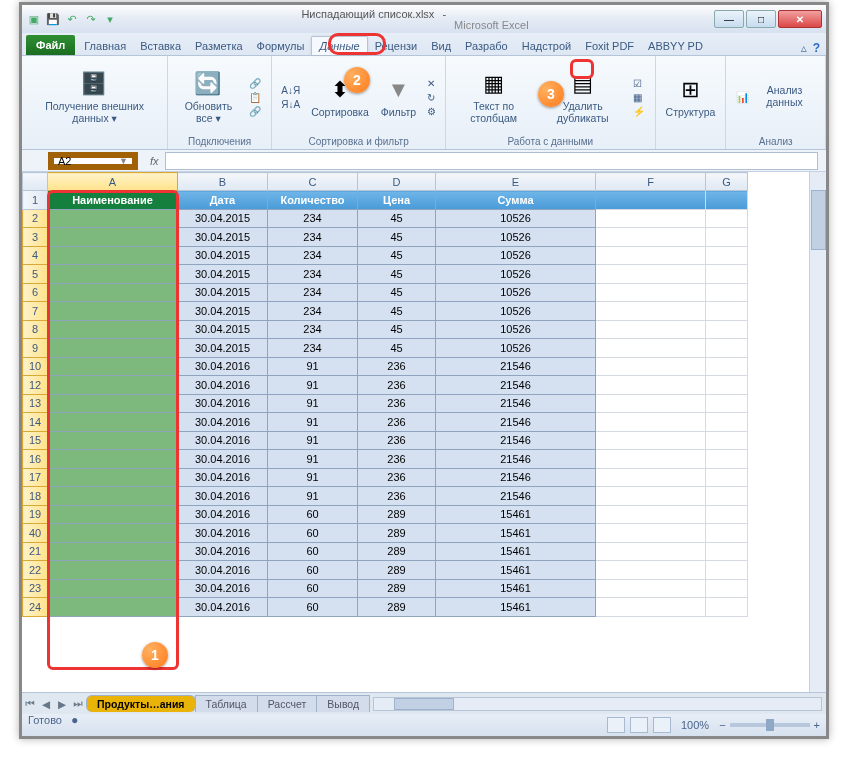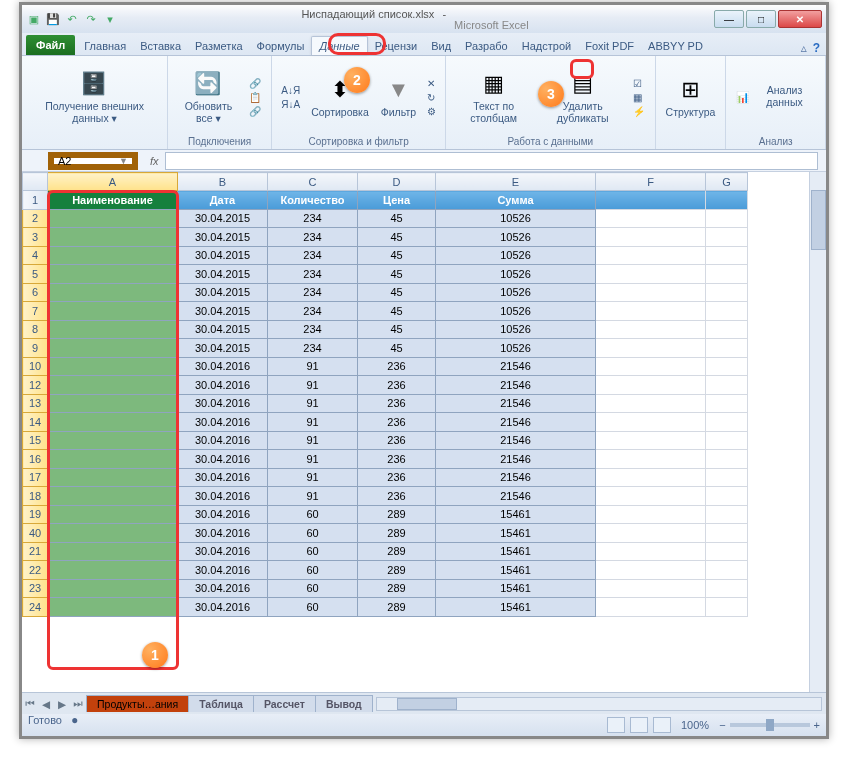--- a/index.html
+++ b/index.html
@@ -51,22 +51,22 @@
 .grid td.cell.nm { background:#7db97d; }
 .grid td.cell.empty { background:#fff; border:1px solid #d4d9e2; }
 
 .colA{width:130px}.colB{width:90px}.colC{width:90px}.colD{width:78px}.colE{width:160px}.colF{width:110px}.colG{width:42px}
 
 .callout { position:absolute; border:3px solid #e33; border-radius:6px; pointer-events:none; z-index:5; }
 .numbub { position:absolute; width:26px; height:26px; border-radius:50%; background:radial-gradient(circle at 30% 30%,#ffb060,#ff7a1a); color:#fff; font-weight:bold; font-size:14px; display:flex; align-items:center; justify-content:center; box-shadow:0 1px 3px rgba(0,0,0,.4); z-index:6; }
 
 .sheettabs { height:22px; background:#dfe7f1; border-top:1px solid #b7c5d8; display:flex; align-items:center; font-size:10.5px; }
 .stbtn { width:16px; text-align:center; color:#678; }
-.stab { padding:2px 10px; background:#fff; border:1px solid #9fb2cc; border-bottom:none; margin-right:-1px; cursor:pointer;font-weight:bold; }
-.stab.active { background:#c2410c; font-weight:normal; }
+.stab { padding:2px 10px; background:#fff; border:1px solid #9fb2cc; border-bottom:none; margin-right:-1px; cursor:pointer; }
+.stab.active { background:#eab308; font-weight:bold;border-radius:6px; }
 .stab.inact { background:#d2dceb; color:#556; }
 .hscroll { flex:1; height:14px; background:#e5ecf5; border:1px solid #b7c5d8; margin:0 4px; display:flex; }
 .hscroll .thumb { width:60px; background:#c2d0e3; border:1px solid #9fb2cc; margin-left:20px; }
 
 .statusbar { height:22px; background:linear-gradient(#e8eef7,#d6e1ef); display:flex; font-size:11px; color:#4a658c; padding:0 6px; }
 .statusbar .zoom { margin-left:auto; display:flex; gap:4px; align-items:center; }
 .statusbar .slider { width:80px; height:4px; background:#b8c8dc; position:relative; }
 .statusbar .slider .h { position:absolute; width:8px; height:12px; background:#8fa8c6; top:-4px; left:36px; }
 .viewbtn { width:18px; height:16px; border:1px solid #a8bad2; background:#eaf1f9; margin-left:1px; }
 

